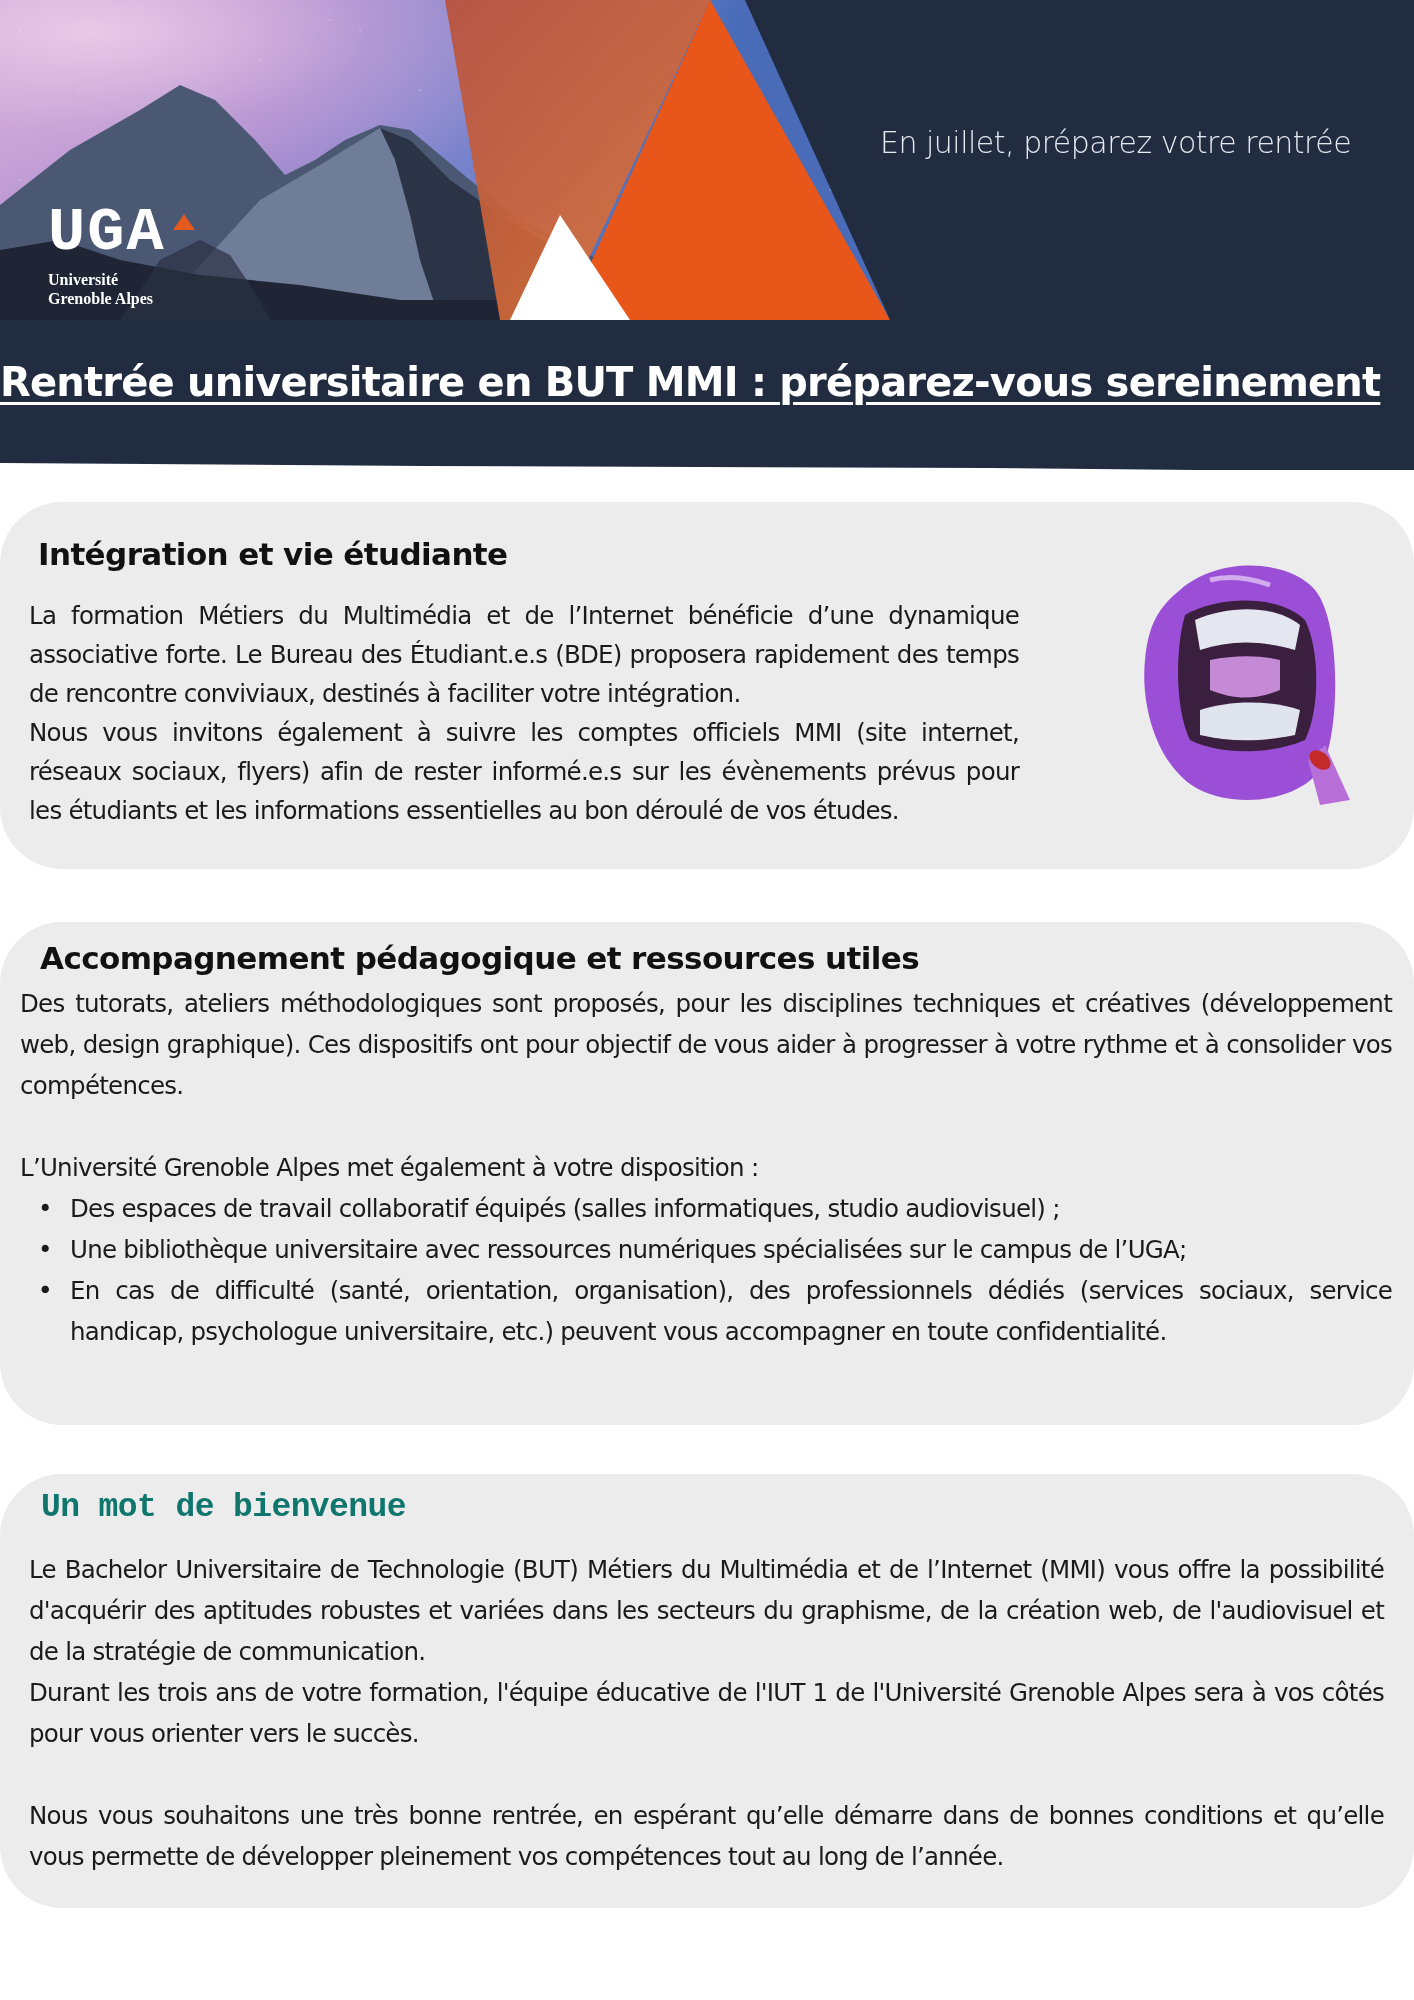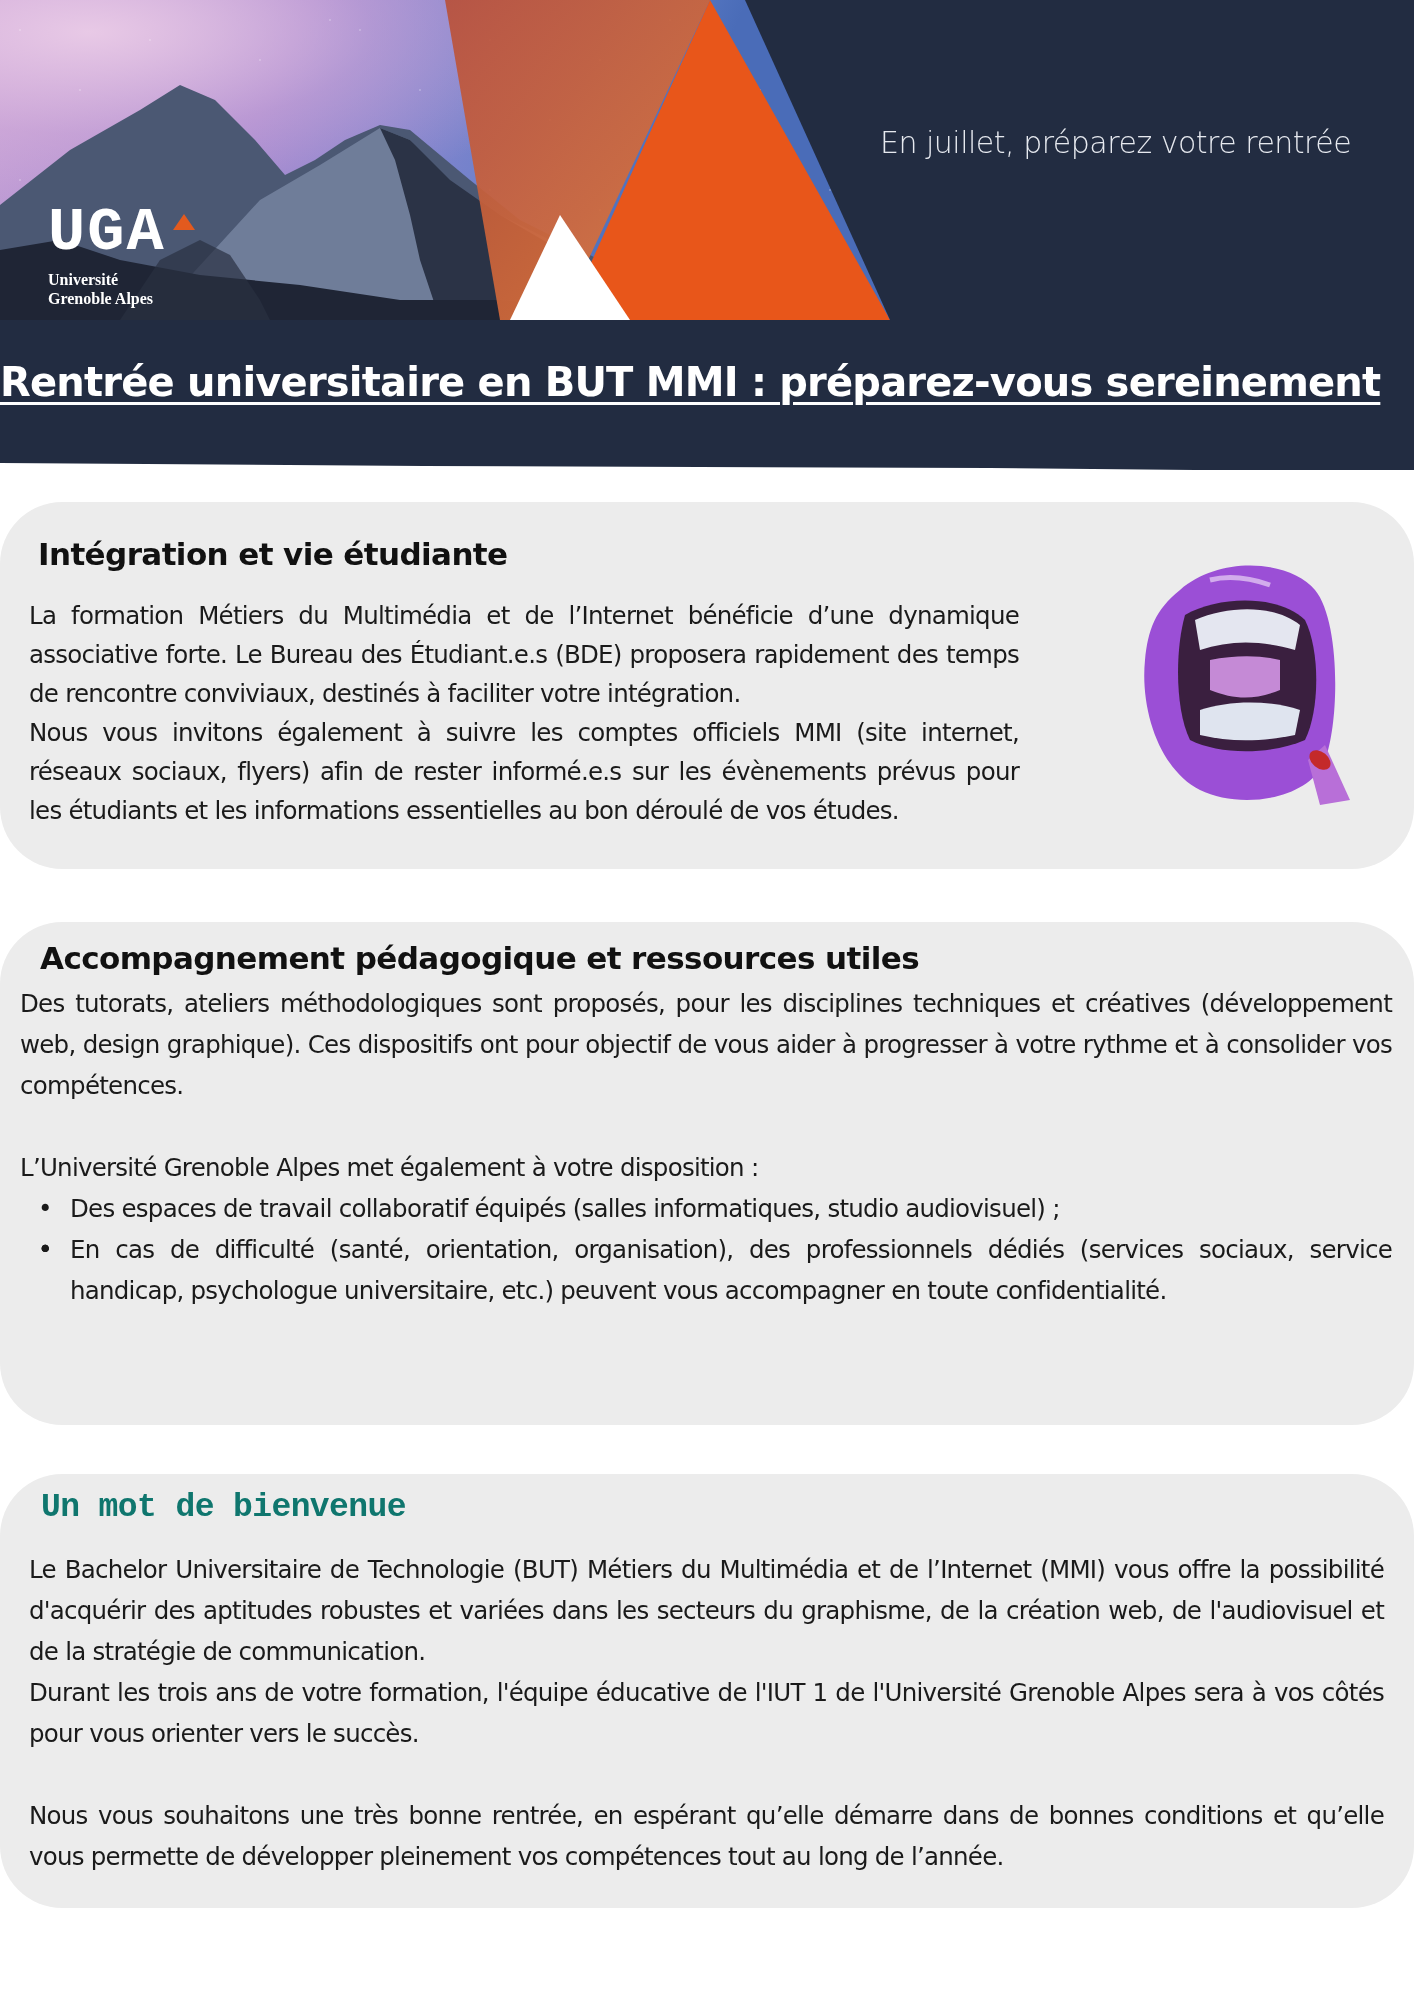--- a/index.html
+++ b/index.html
@@ -145,20 +145,21 @@
   <p class="justify" style="font-family:'DejaVu Sans',sans-serif;font-size:24.5px;line-height:41px;letter-spacing:-0.75px;color:#1a1a1a">Des tutorats, ateliers méthodologiques sont  proposés, pour les disciplines techniques et créatives (développement web, design graphique). Ces dispositifs ont pour objectif de vous aider à progresser à votre rythme et à consolider vos compétences.</p>
   <div style="height:41px"></div>
   <p style="font-family:'DejaVu Sans',sans-serif;font-size:24.5px;line-height:41px;letter-spacing:-0.75px;color:#1a1a1a">L’Université Grenoble Alpes met également à votre disposition :</p>
   <ul style="list-style:none;">
     <li style="position:relative;padding-left:50px;font-family:'DejaVu Sans',sans-serif;font-size:24.5px;line-height:41px;letter-spacing:-0.75px;color:#1a1a1a">
       <span style="position:absolute;left:18px;top:0">•</span>
       <span>Des espaces de travail collaboratif équipés (salles informatiques, studio audiovisuel) ;</span>
     </li>
     <li style="position:relative;padding-left:50px;font-family:'DejaVu Sans',sans-serif;font-size:24.5px;line-height:41px;letter-spacing:-0.75px;color:#1a1a1a">
       <span style="position:absolute;left:18px;top:0">•</span>
+      <span>Une bibliothèque universitaire avec ressources numériques spécialisées sur le campus de l’UGA;</span>
     </li>
     <li style="position:relative;padding-left:50px;font-family:'DejaVu Sans',sans-serif;font-size:24.5px;line-height:41px;letter-spacing:-0.75px;color:#1a1a1a">
       <span style="position:absolute;left:18px;top:0">•</span>
     </li>
     <li class="justify" style="position:relative;padding-left:50px;font-family:'DejaVu Sans',sans-serif;font-size:24.5px;line-height:41px;letter-spacing:-0.75px;color:#1a1a1a">
       <span style="position:absolute;left:18px;top:0">•</span>
       <span>En cas de difficulté (santé, orientation, organisation), des professionnels dédiés (services sociaux, service handicap, psychologue universitaire, etc.) peuvent vous accompagner en toute confidentialité.</span>
     </li>
   </ul>
 </div>

